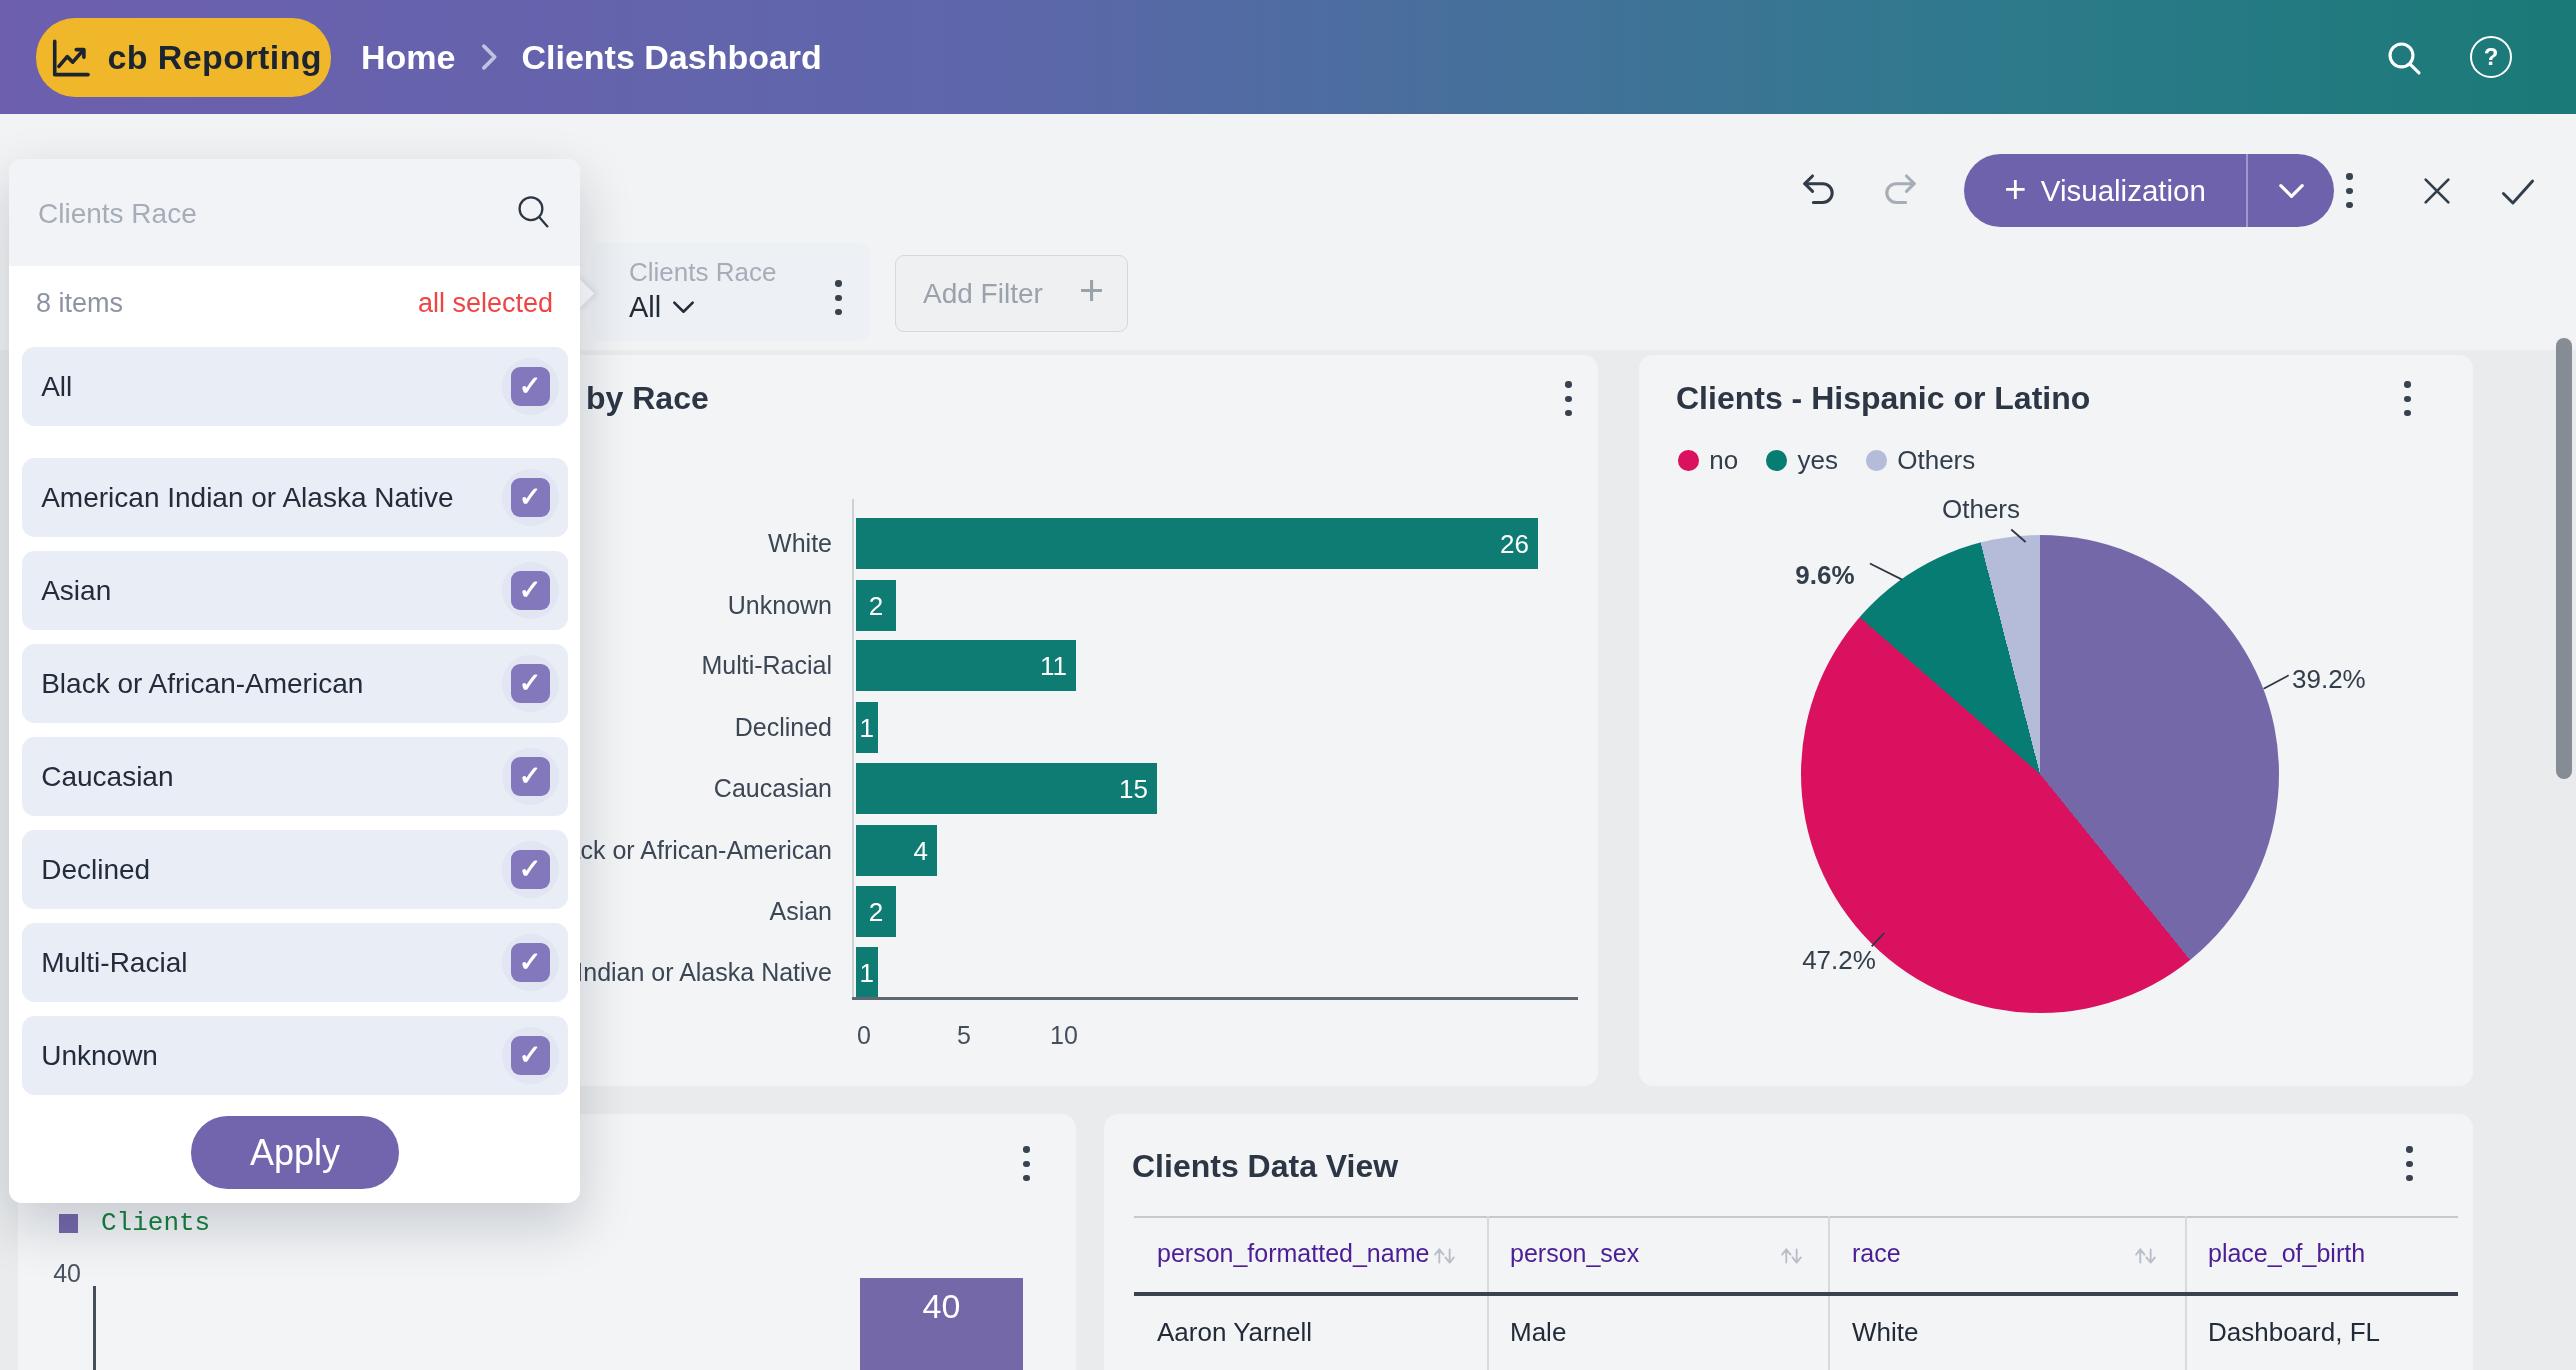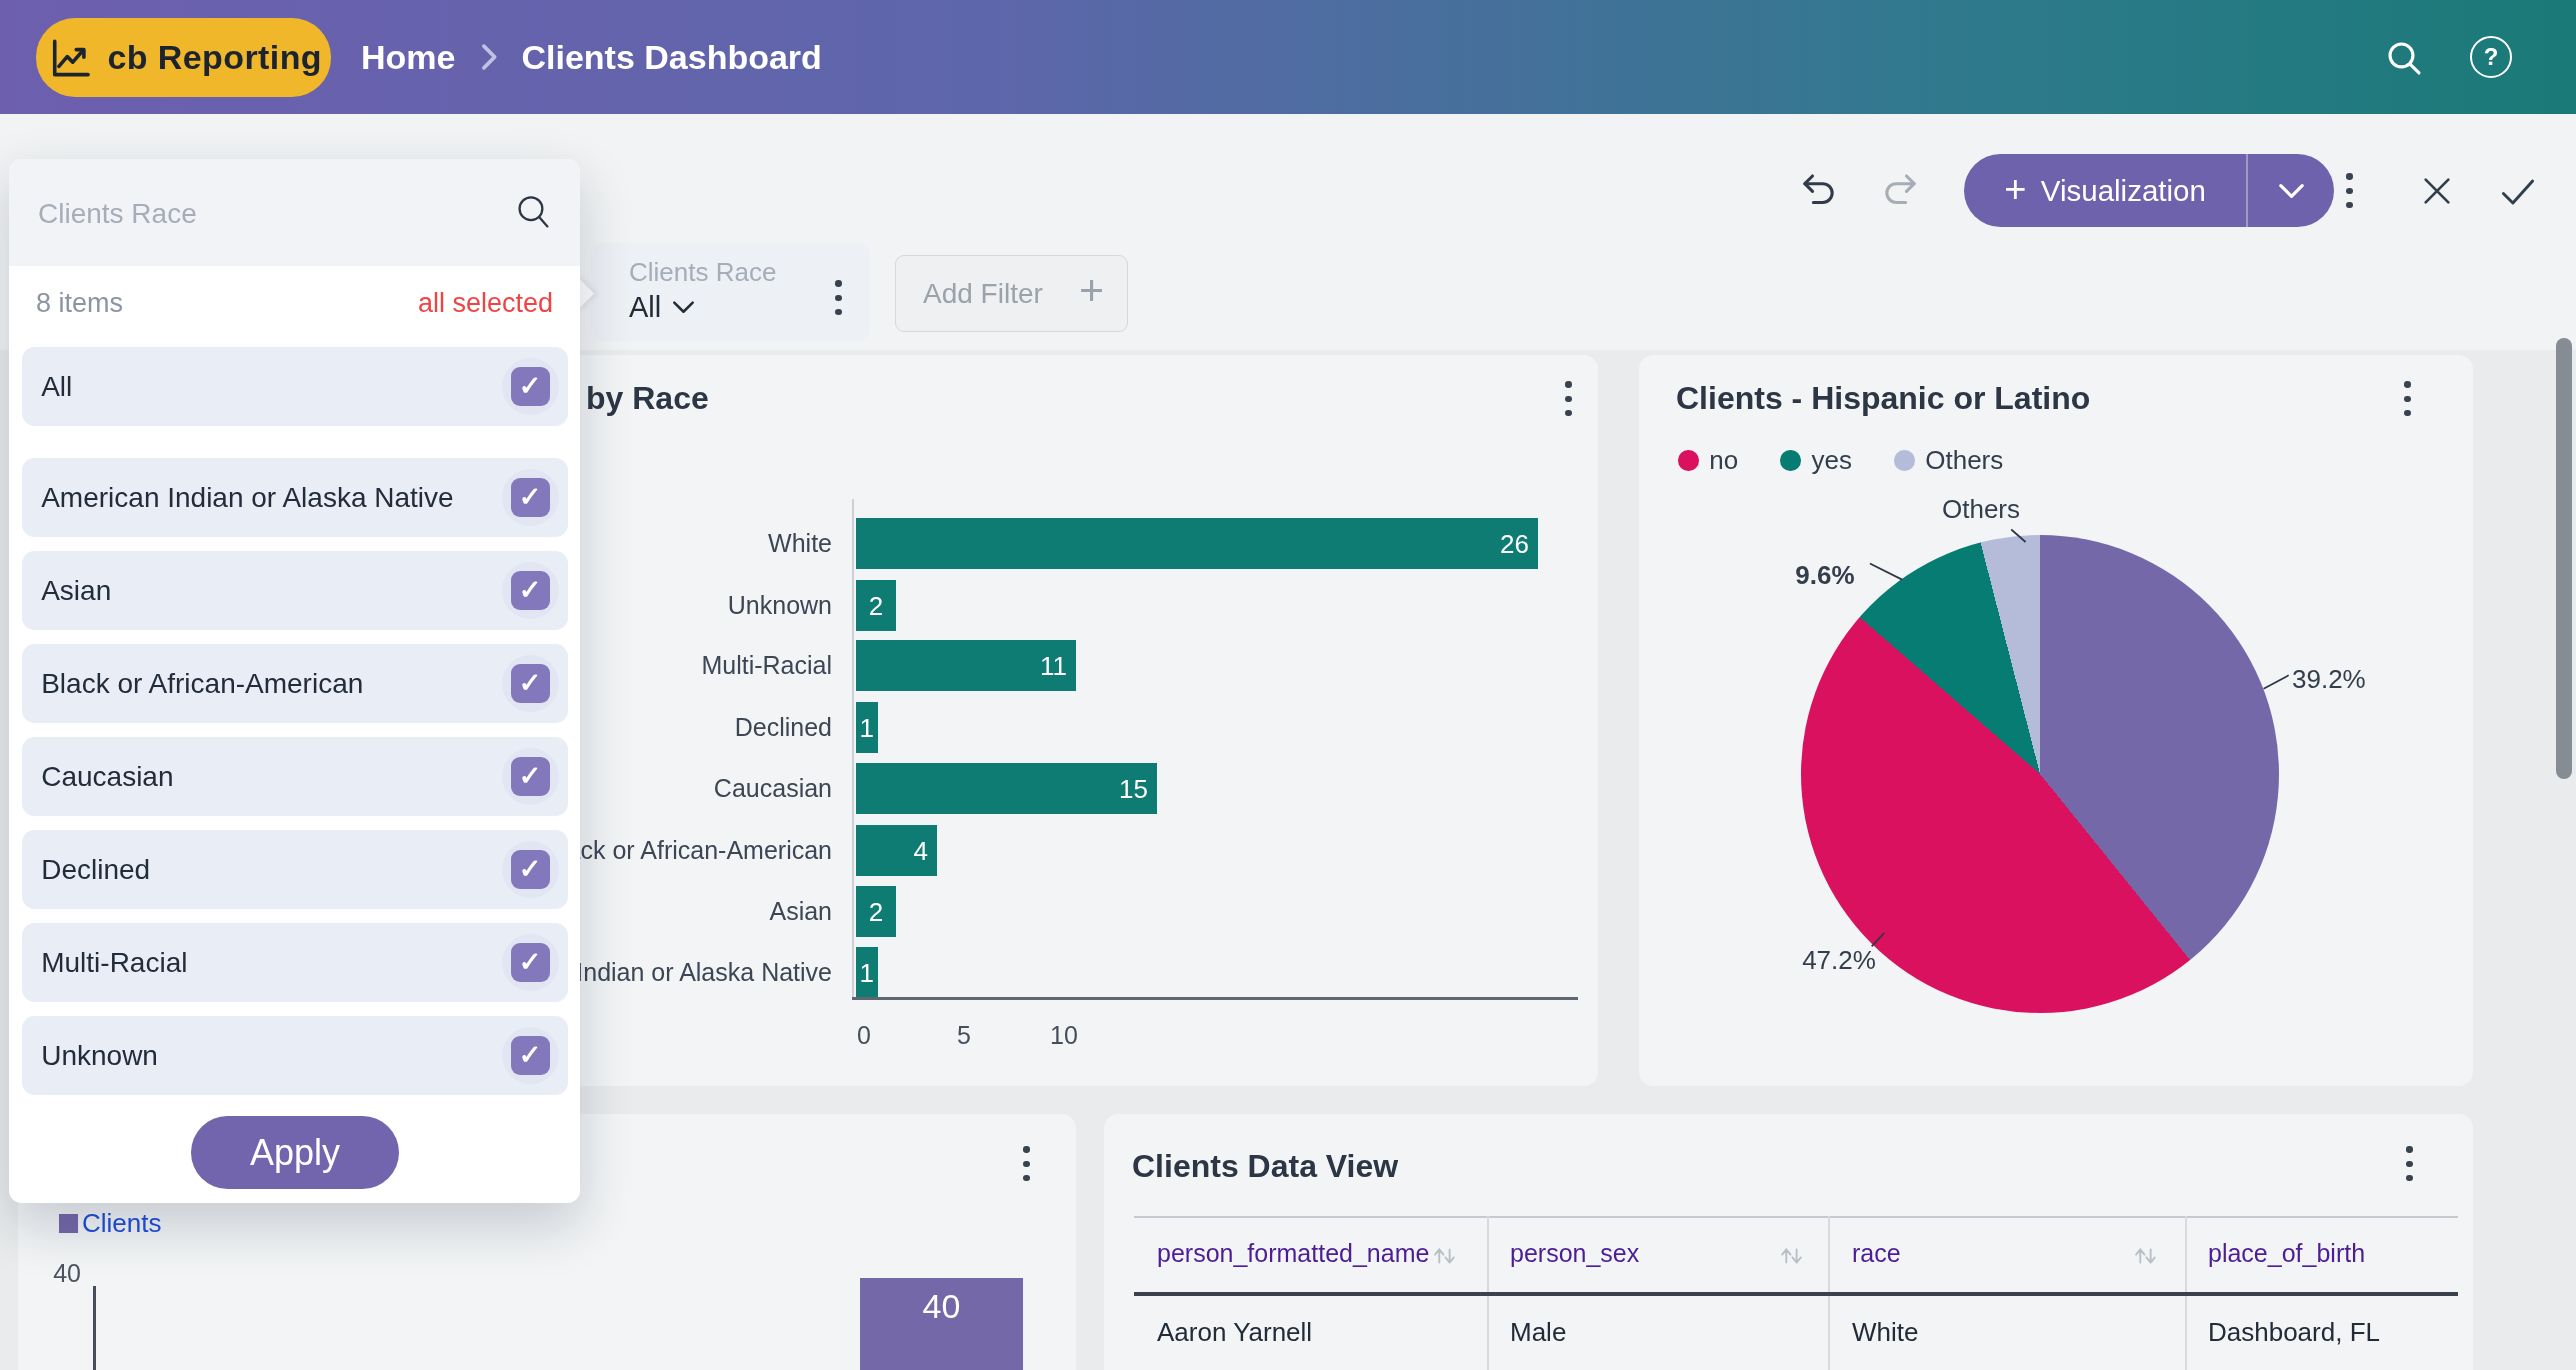--- a/index.html
+++ b/index.html
@@ -53,25 +53,25 @@
   .hbar span{position:absolute;top:50%;transform:translateY(-50%);color:#fff;font-size:26px;}
   .hbar .v-right{right:9px;}
   .hbar .v-center{left:50%;transform:translate(-50%,-50%);}
   .xaxis-line{position:absolute;left:852px;top:997px;width:726px;height:2.7px;background:#5f6773;}
   .yaxis-line{position:absolute;left:852px;top:499px;width:1.8px;height:501px;background:#ccd1d6;}
   .xtick{position:absolute;top:1021px;transform:translateX(-50%);font-size:25px;color:#454f5c;}
   
   .pie{position:absolute;left:1801px;top:535px;width:478px;height:478px;border-radius:50%;
     background:conic-gradient(#7568a9 0deg 141.1deg,#d9115f 141.1deg 311deg,#067c72 311deg 345.6deg,#b4bcd9 345.6deg 360deg);}
   .pie-callout{position:absolute;font-size:26px;color:#333e4c;white-space:nowrap;}
-  .legend{position:absolute;display:flex;align-items:center;gap:42px;}
+  .legend{position:absolute;display:flex;align-items:center;gap:28px;}
   .legend-item{display:flex;align-items:center;gap:10.7px;font-size:26px;color:#333e4c;}
   .legend-dot{width:20.6px;height:20.6px;border-radius:50%;}
   
-  .sq-legend{position:absolute;left:59px;top:1208px;display:flex;align-items:center;gap:4px;font-size:26px;color:#1d4ed8;}
+  .sq-legend{position:absolute;left:59px;top:1208px;display:flex;align-items:center;gap:23px;font-size:26px;color:#15803d;font-family:Liberation Mono, monospace;}
   .sq-legend i{width:19px;height:19px;background:#7568a9;display:block;}
   .vbar{position:absolute;left:860px;top:1278px;width:163px;height:107px;background:#7568a9;}
   .vbar span{position:absolute;top:9px;left:0;right:0;text-align:center;color:#fff;font-size:34px;}
   
   .tbl-border-top{position:absolute;left:1134px;top:1216px;width:1324px;height:1.8px;background:#c6cad0;}
   .tbl-border-mid{position:absolute;left:1134px;top:1292px;width:1324px;height:3.6px;background:#3a424e;}
   .tbl-colline{position:absolute;top:1216px;width:1.8px;height:154px;background:#d7dadf;}
   .th{position:absolute;top:1216px;height:75px;display:flex;align-items:center;font-size:25px;color:#4c1d95;cursor:pointer;}
   .td{position:absolute;top:1295px;height:75px;display:flex;align-items:center;font-size:26px;color:#222b38;}
   .sort-ico{position:absolute;top:1240px;}

